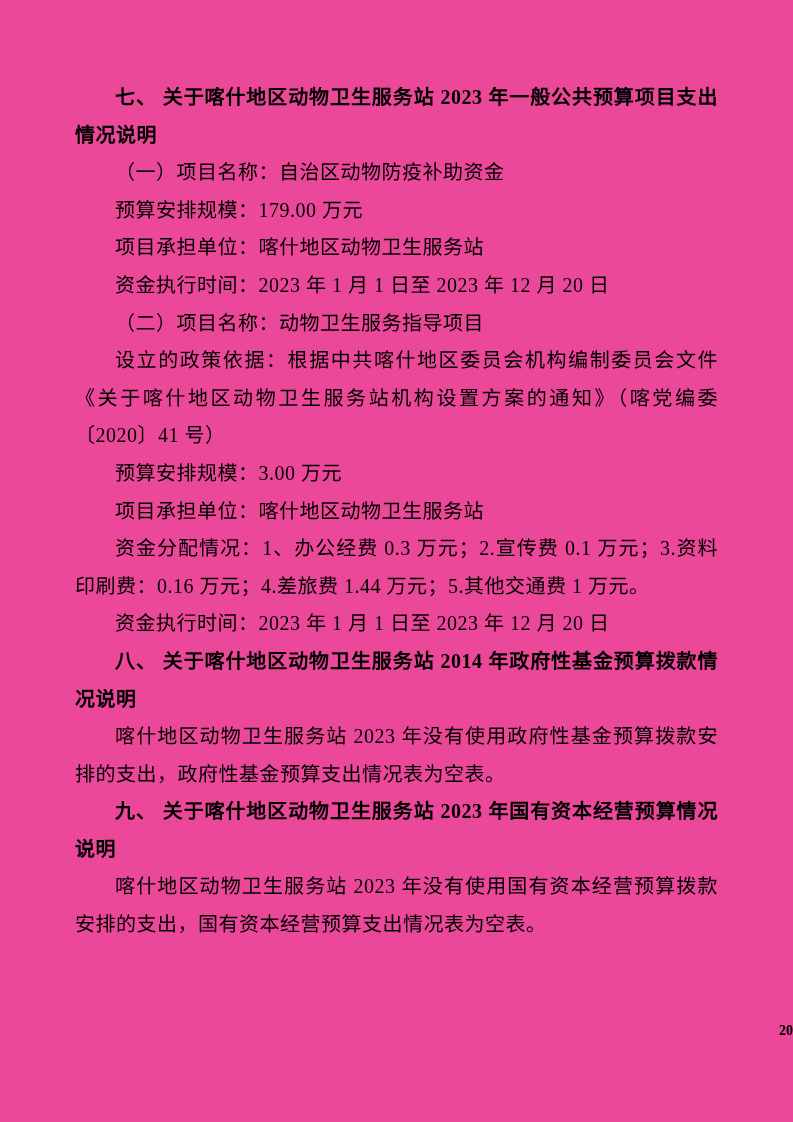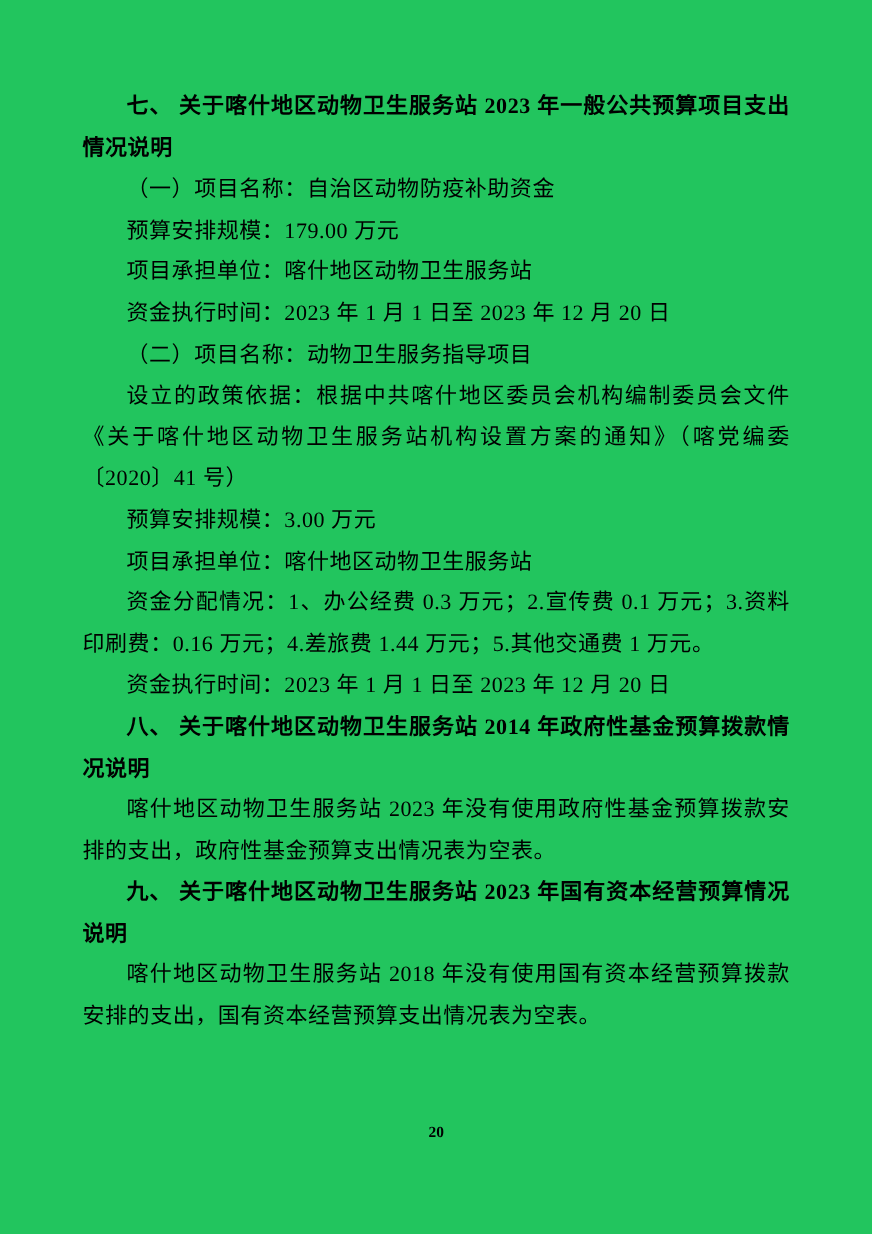--- a/index.html
+++ b/index.html
@@ -4,21 +4,21 @@
 <style>
   html, body {
     margin: 0;
     padding: 0;
     background: #ffffff;
   }
   .page {
     position: relative;
     width: 793px;
     height: 1122px;
-    background: #22c55e;
+    background: #ec4899;
     overflow: hidden;
     font-family: "Liberation Serif", "DejaVu Serif", serif;
     color: #000000;
   }
   .content {
     position: absolute;
     left: 75px;
     right: 75px;
     top: 79px;
     font-size: 20px;
@@ -32,21 +32,21 @@
     text-indent: 2em;
   }
   .content p.heading {
     font-weight: bold;
   }
   .page-footer {
     position: absolute;
     left: 0;
     right: 0;
     top: 1022px;
-    text-align: center;
+    text-align: right;
     font-size: 14px;
     font-weight: bold;
     line-height: 18px;
   }
 </style>
 </head>
 <body>
 
 <div class="page">
   <div class="content">
@@ -60,18 +60,18 @@
     <p>设立的政策依据：根据中共喀什地区委员会机构编制委员会文件《关于喀什地区动物卫生服务站机构设置方案的通知》（喀党编委〔2020〕41 号）</p>
     <p>预算安排规模：3.00 万元</p>
     <p>项目承担单位：喀什地区动物卫生服务站</p>
     <p>资金分配情况：1、办公经费 0.3 万元；2.宣传费 0.1 万元；3.资料印刷费：0.16 万元；4.差旅费 1.44 万元；5.其他交通费 1 万元。</p>
     <p>资金执行时间：2023 年 1 月 1 日至 2023 年 12 月 20 日</p>
 
     <p class="heading">八、 关于喀什地区动物卫生服务站 2014 年政府性基金预算拨款情况说明</p>
     <p>喀什地区动物卫生服务站 2023 年没有使用政府性基金预算拨款安排的支出，政府性基金预算支出情况表为空表。</p>
 
     <p class="heading">九、 关于喀什地区动物卫生服务站 2023 年国有资本经营预算情况说明</p>
-    <p>喀什地区动物卫生服务站 2018 年没有使用国有资本经营预算拨款安排的支出，国有资本经营预算支出情况表为空表。</p>
+    <p>喀什地区动物卫生服务站 2023 年没有使用国有资本经营预算拨款安排的支出，国有资本经营预算支出情况表为空表。</p>
 
   </div>
 
   <div class="page-footer">20</div>
 </div>
 
 </body></html>

